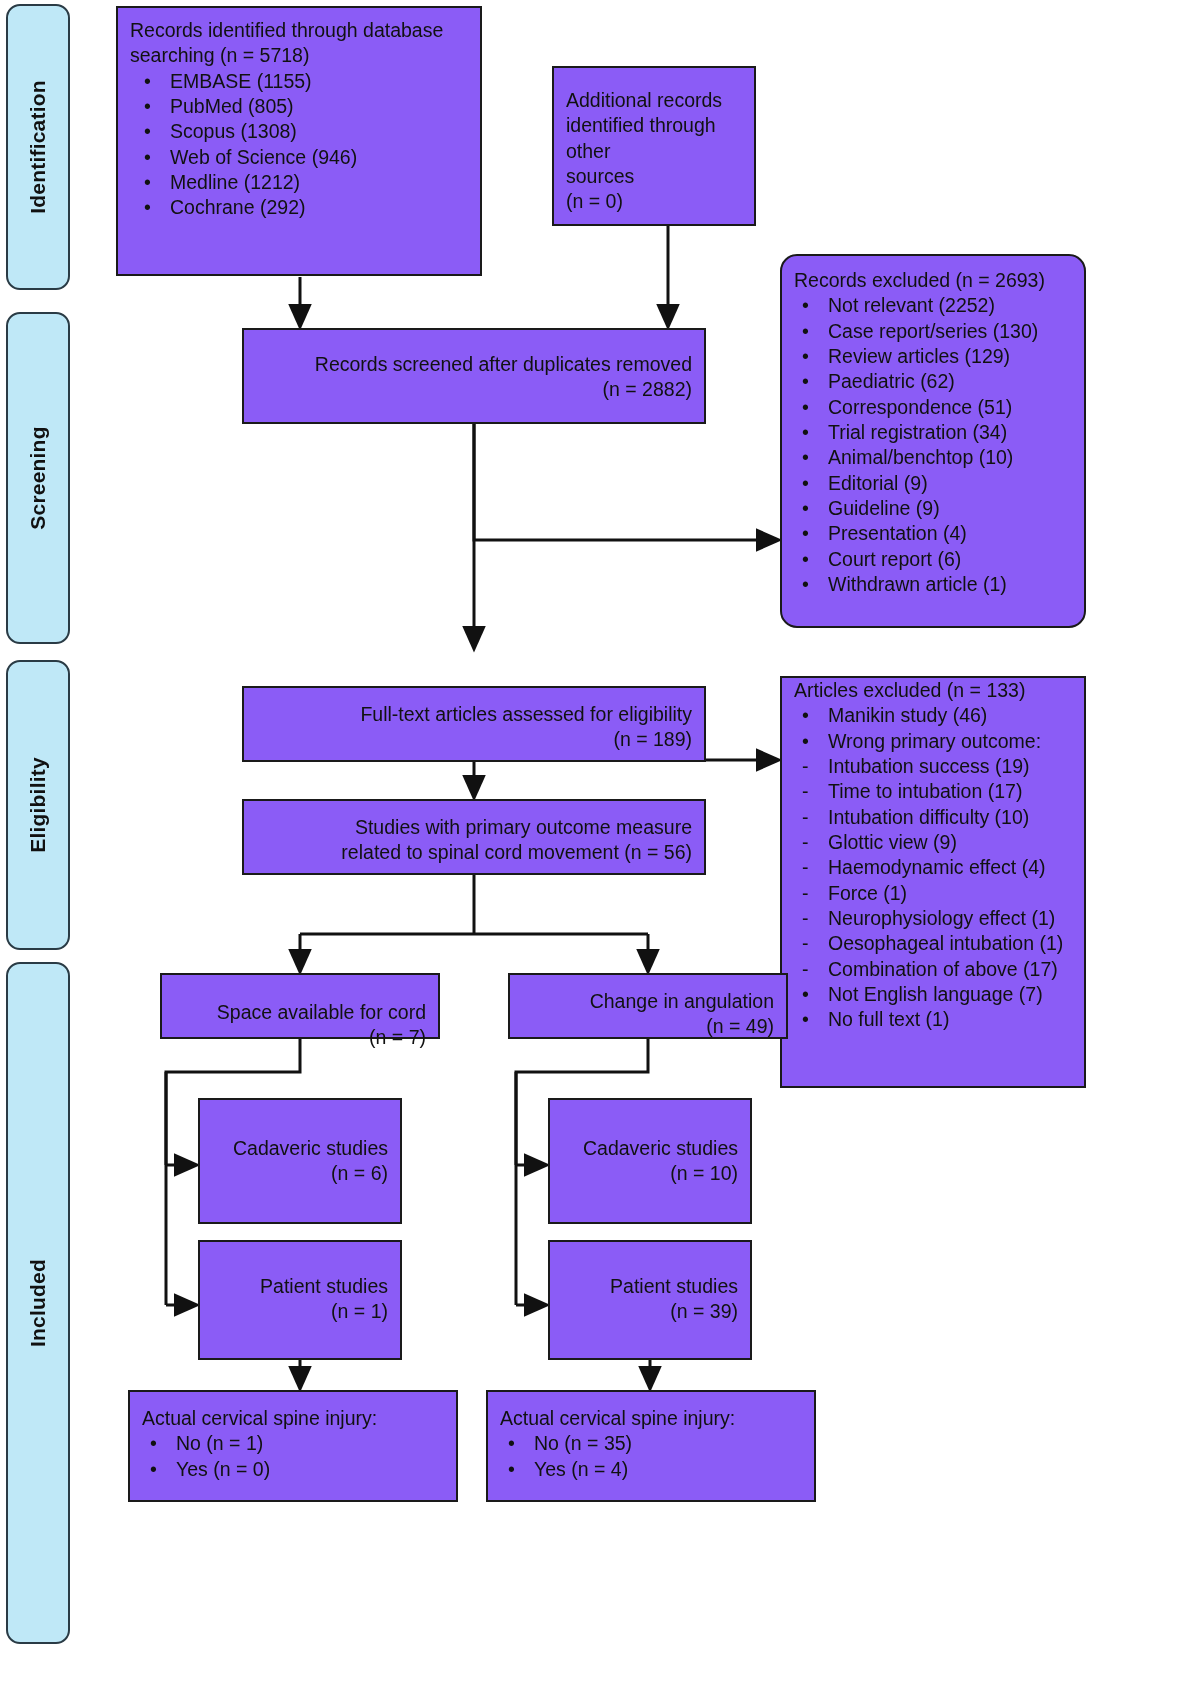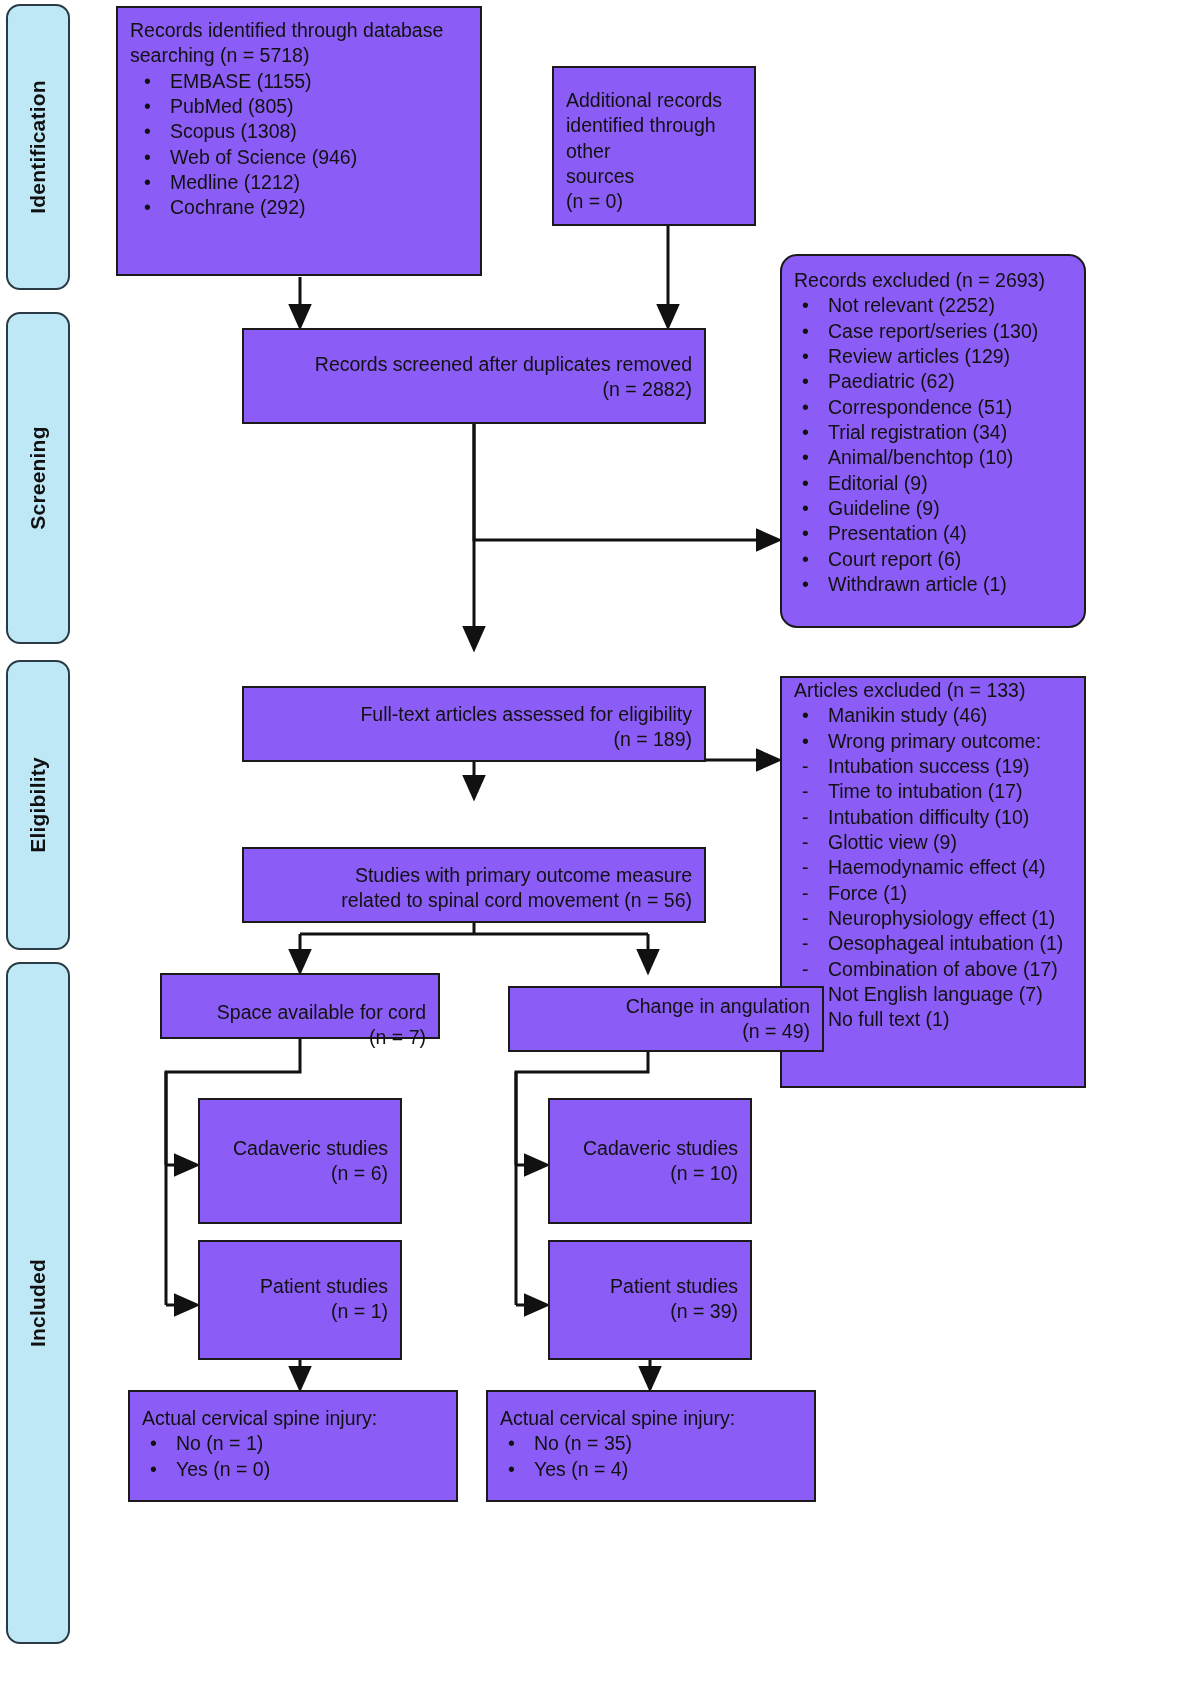--- a/index.html
+++ b/index.html
@@ -189,31 +189,31 @@
       <li><span class="mk">-</span><span>Haemodynamic effect (4)</span></li>
       <li><span class="mk">-</span><span>Force (1)</span></li>
       <li><span class="mk">-</span><span>Neurophysiology effect (1)</span></li>
       <li><span class="mk">-</span><span>Oesophageal intubation (1)</span></li>
       <li><span class="mk">-</span><span>Combination of above (17)</span></li>
       <li><span class="mk">•</span><span>Not English language (7)</span></li>
       <li><span class="mk">•</span><span>No full text (1)</span></li>
     </ul>
   </div>
 
-  <div class="node center" style="left:242px; top:799px; width:464px; height:76px; padding-top:14px;margin-top:48px;">
+  <div class="node center" style="left:242px; top:799px; width:464px; height:76px; padding-top:14px;">
     <span>Studies with primary outcome measure</span><br>
     <span>related to spinal cord movement (n = 56)</span>
   </div>
 
   <div class="node center" style="left:160px; top:973px; width:280px; height:66px; padding-top:25px;">
     <span>Space available for cord</span><br>
     <span>(n = 7)</span>
   </div>
 
-  <div class="node center" style="left:508px; top:973px; width:316px; height:66px; padding-top:6px;margin-top:13px;">
+  <div class="node center" style="left:508px; top:973px; width:280px; height:66px; padding-top:14px;">
     <span>Change in angulation</span><br>
     <span>(n = 49)</span>
   </div>
 
   <div class="node center" style="left:198px; top:1098px; width:204px; height:126px; padding-top:36px;">
     <span>Cadaveric studies</span><br>
     <span>(n = 6)</span>
   </div>
 
   <div class="node center" style="left:198px; top:1240px; width:204px; height:120px; padding-top:32px;">

